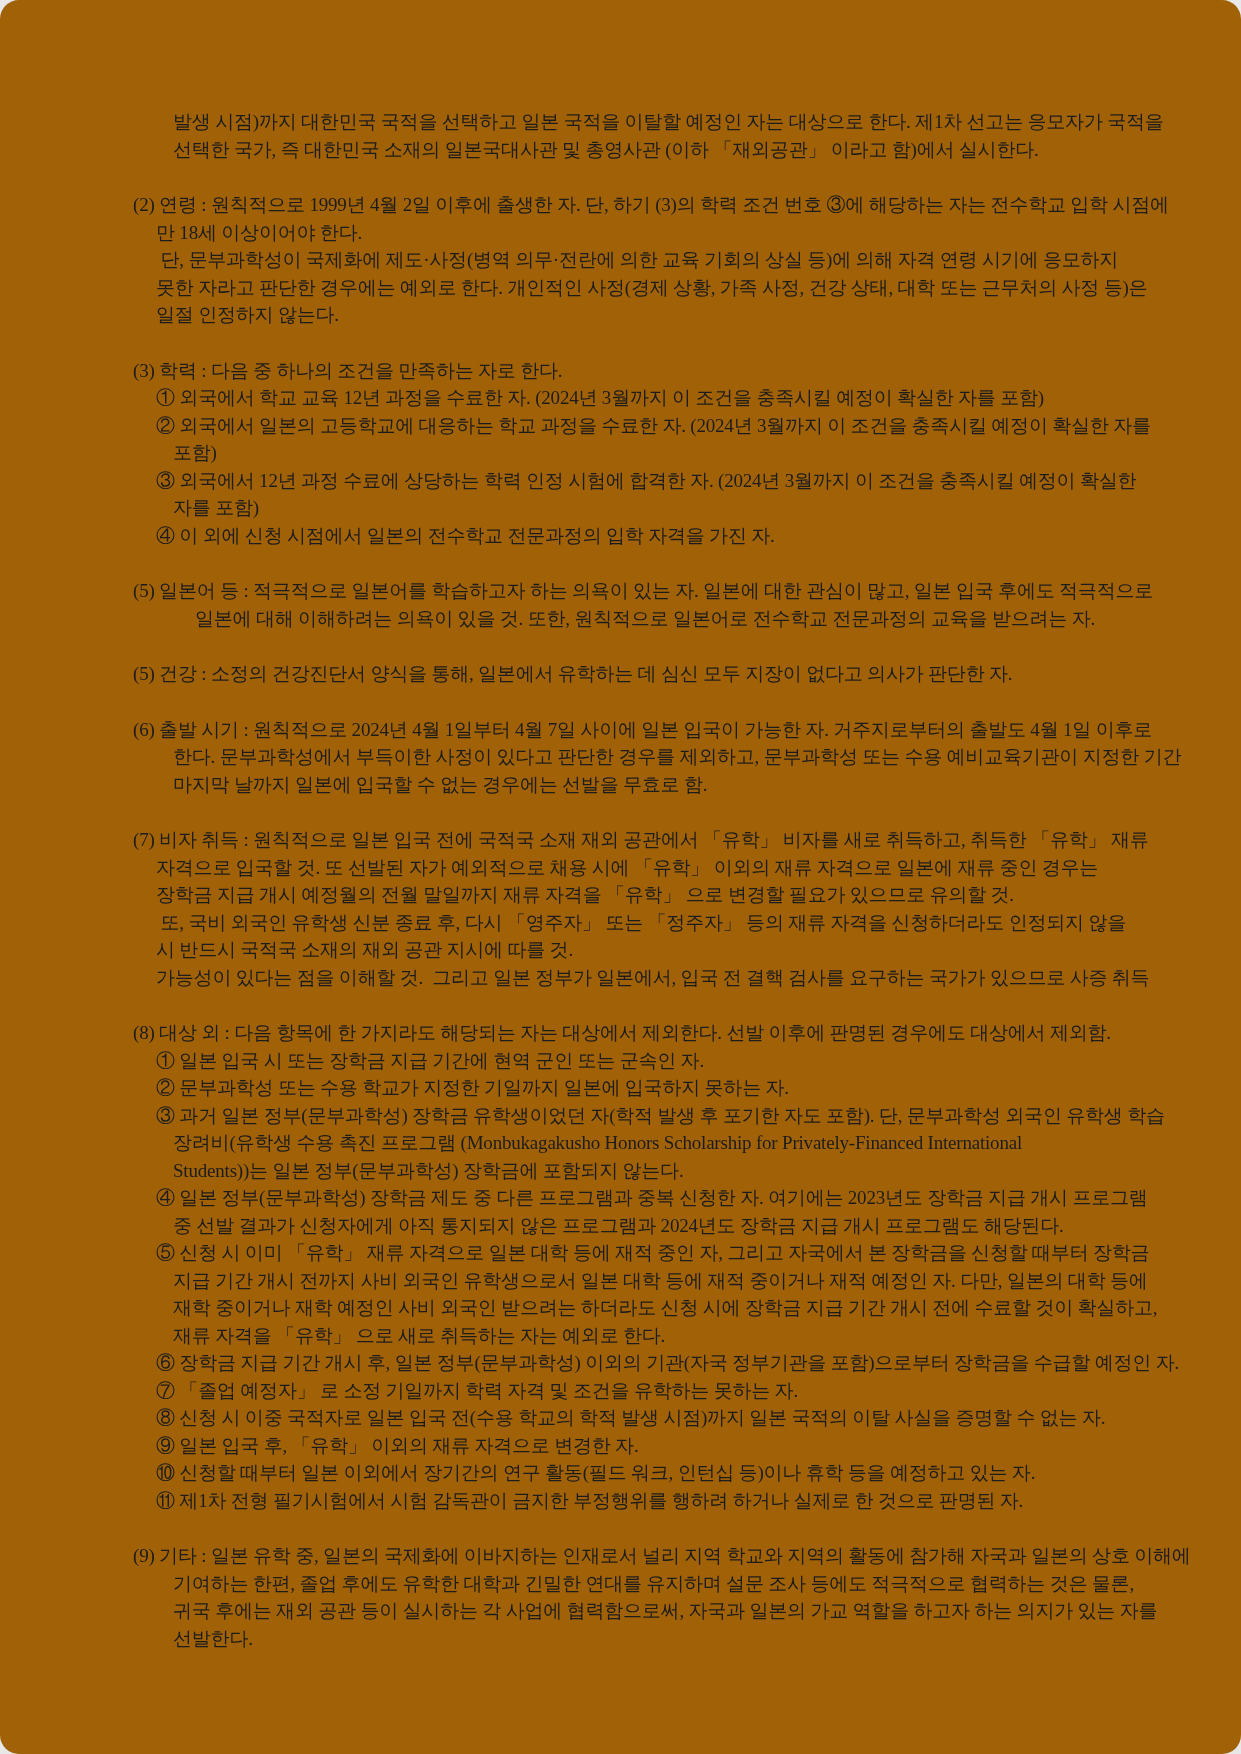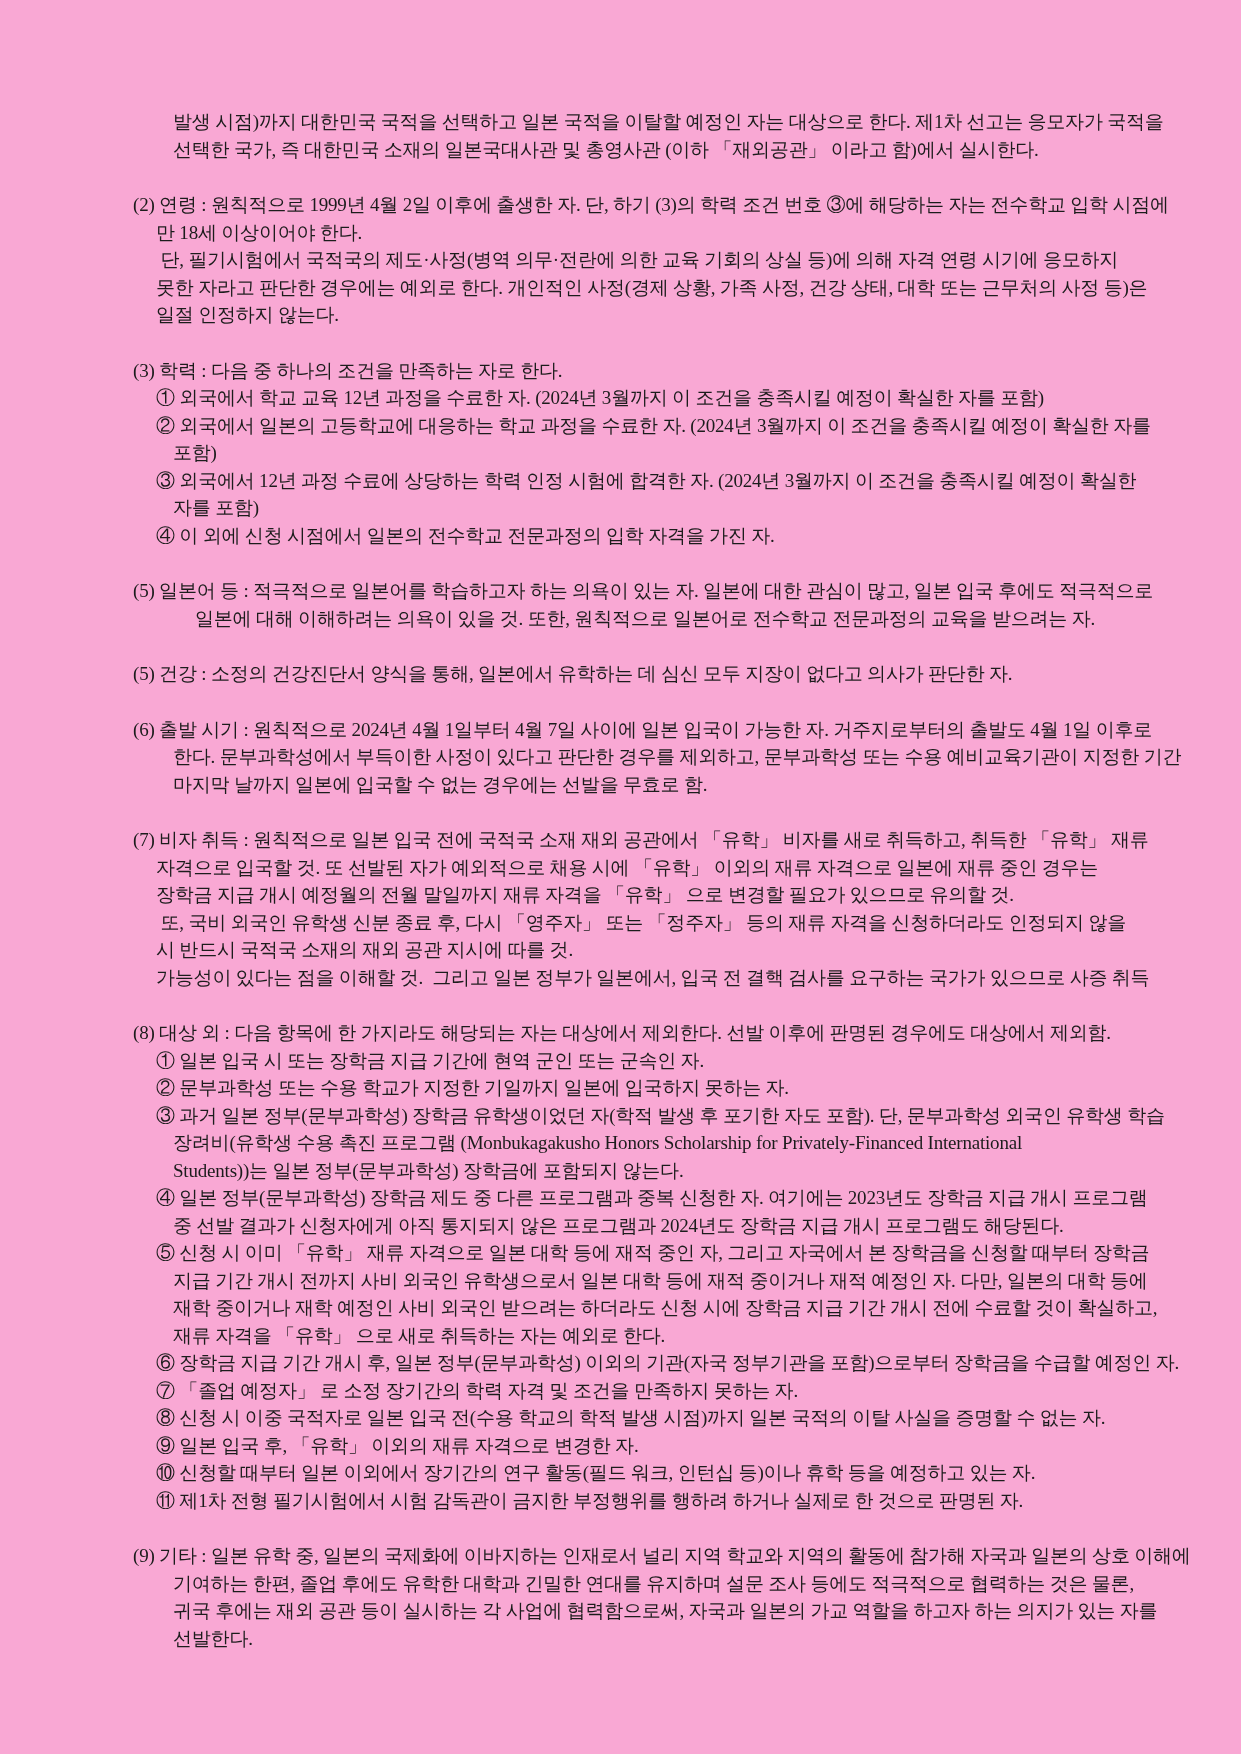--- a/index.html
+++ b/index.html
@@ -5,27 +5,28 @@
   html, body {
     margin: 0;
     padding: 0;
     background: #e8e8e8;
   }
   .page {
     position: relative;
     width: 1241px;
     height: 1754px;
     margin: 0 auto;
-    background: #f9a8d4;
+    background: #a16207;
     overflow: hidden;
     box-sizing: border-box;
     padding: 108px 40px 0 133px;
     font-family: "Liberation Serif", "DejaVu Serif", serif;
     font-size: 19px;
     color: #1c1c1c;
+    border-radius: 19px;
   }
   .block { margin-top: 28px; }
   .block:first-of-type { margin-top: 0; }
   .tl {
     white-space: pre;
     height: 27.5px;
     line-height: 27.5px;
     overflow: visible;
     letter-spacing: -0.2px;
   }
@@ -40,21 +41,21 @@
 <div class="page">
 
   <div class="block">
     <div class="tl li2">발생 시점)까지 대한민국 국적을 선택하고 일본 국적을 이탈할 예정인 자는 대상으로 한다. 제1차 선고는 응모자가 국적을</div>
     <div class="tl li2">선택한 국가, 즉 대한민국 소재의 일본국대사관 및 총영사관 (이하 「재외공관」 이라고 함)에서 실시한다.</div>
   </div>
 
   <div class="block">
     <div class="tl li0">(2) 연령 : 원칙적으로 1999년 4월 2일 이후에 출생한 자. 단, 하기 (3)의 학력 조건 번호 ③에 해당하는 자는 전수학교 입학 시점에</div>
     <div class="tl li1">만 18세 이상이어야 한다.</div>
-    <div class="tl li1"> 단, 필기시험에서 국적국의 제도·사정(병역 의무·전란에 의한 교육 기회의 상실 등)에 의해 자격 연령 시기에 응모하지</div>
+    <div class="tl li1"> 단, 문부과학성이 국제화에 제도·사정(병역 의무·전란에 의한 교육 기회의 상실 등)에 의해 자격 연령 시기에 응모하지</div>
     <div class="tl li1">못한 자라고 판단한 경우에는 예외로 한다. 개인적인 사정(경제 상황, 가족 사정, 건강 상태, 대학 또는 근무처의 사정 등)은</div>
     <div class="tl li1">일절 인정하지 않는다.</div>
   </div>
 
   <div class="block">
     <div class="tl li0">(3) 학력 : 다음 중 하나의 조건을 만족하는 자로 한다.</div>
     <div class="tl li1">① 외국에서 학교 교육 12년 과정을 수료한 자. (2024년 3월까지 이 조건을 충족시킬 예정이 확실한 자를 포함)</div>
     <div class="tl li1">② 외국에서 일본의 고등학교에 대응하는 학교 과정을 수료한 자. (2024년 3월까지 이 조건을 충족시킬 예정이 확실한 자를</div>
     <div class="tl li2">포함)</div>
     <div class="tl li1">③ 외국에서 12년 과정 수료에 상당하는 학력 인정 시험에 합격한 자. (2024년 3월까지 이 조건을 충족시킬 예정이 확실한</div>
@@ -93,21 +94,21 @@
     <div class="tl li1">③ 과거 일본 정부(문부과학성) 장학금 유학생이었던 자(학적 발생 후 포기한 자도 포함). 단, 문부과학성 외국인 유학생 학습</div>
     <div class="tl li2">장려비(유학생 수용 촉진 프로그램 (Monbukagakusho Honors Scholarship for Privately-Financed International</div>
     <div class="tl li2">Students))는 일본 정부(문부과학성) 장학금에 포함되지 않는다.</div>
     <div class="tl li1">④ 일본 정부(문부과학성) 장학금 제도 중 다른 프로그램과 중복 신청한 자. 여기에는 2023년도 장학금 지급 개시 프로그램</div>
     <div class="tl li2">중 선발 결과가 신청자에게 아직 통지되지 않은 프로그램과 2024년도 장학금 지급 개시 프로그램도 해당된다.</div>
     <div class="tl li1">⑤ 신청 시 이미 「유학」 재류 자격으로 일본 대학 등에 재적 중인 자, 그리고 자국에서 본 장학금을 신청할 때부터 장학금</div>
     <div class="tl li2">지급 기간 개시 전까지 사비 외국인 유학생으로서 일본 대학 등에 재적 중이거나 재적 예정인 자. 다만, 일본의 대학 등에</div>
     <div class="tl li2">재학 중이거나 재학 예정인 사비 외국인 받으려는 하더라도 신청 시에 장학금 지급 기간 개시 전에 수료할 것이 확실하고,</div>
     <div class="tl li2">재류 자격을 「유학」 으로 새로 취득하는 자는 예외로 한다.</div>
     <div class="tl li1">⑥ 장학금 지급 기간 개시 후, 일본 정부(문부과학성) 이외의 기관(자국 정부기관을 포함)으로부터 장학금을 수급할 예정인 자.</div>
-    <div class="tl li1">⑦ 「졸업 예정자」 로 소정 장기간의 학력 자격 및 조건을 만족하지 못하는 자.</div>
+    <div class="tl li1">⑦ 「졸업 예정자」 로 소정 기일까지 학력 자격 및 조건을 유학하는 못하는 자.</div>
     <div class="tl li1">⑧ 신청 시 이중 국적자로 일본 입국 전(수용 학교의 학적 발생 시점)까지 일본 국적의 이탈 사실을 증명할 수 없는 자.</div>
     <div class="tl li1">⑨ 일본 입국 후, 「유학」 이외의 재류 자격으로 변경한 자.</div>
     <div class="tl li1">⑩ 신청할 때부터 일본 이외에서 장기간의 연구 활동(필드 워크, 인턴십 등)이나 휴학 등을 예정하고 있는 자.</div>
     <div class="tl li1">⑪ 제1차 전형 필기시험에서 시험 감독관이 금지한 부정행위를 행하려 하거나 실제로 한 것으로 판명된 자.</div>
   </div>
 
   <div class="block">
     <div class="tl li0">(9) 기타 : 일본 유학 중, 일본의 국제화에 이바지하는 인재로서 널리 지역 학교와 지역의 활동에 참가해 자국과 일본의 상호 이해에</div>
     <div class="tl li2">기여하는 한편, 졸업 후에도 유학한 대학과 긴밀한 연대를 유지하며 설문 조사 등에도 적극적으로 협력하는 것은 물론,</div>
     <div class="tl li2">귀국 후에는 재외 공관 등이 실시하는 각 사업에 협력함으로써, 자국과 일본의 가교 역할을 하고자 하는 의지가 있는 자를</div>

